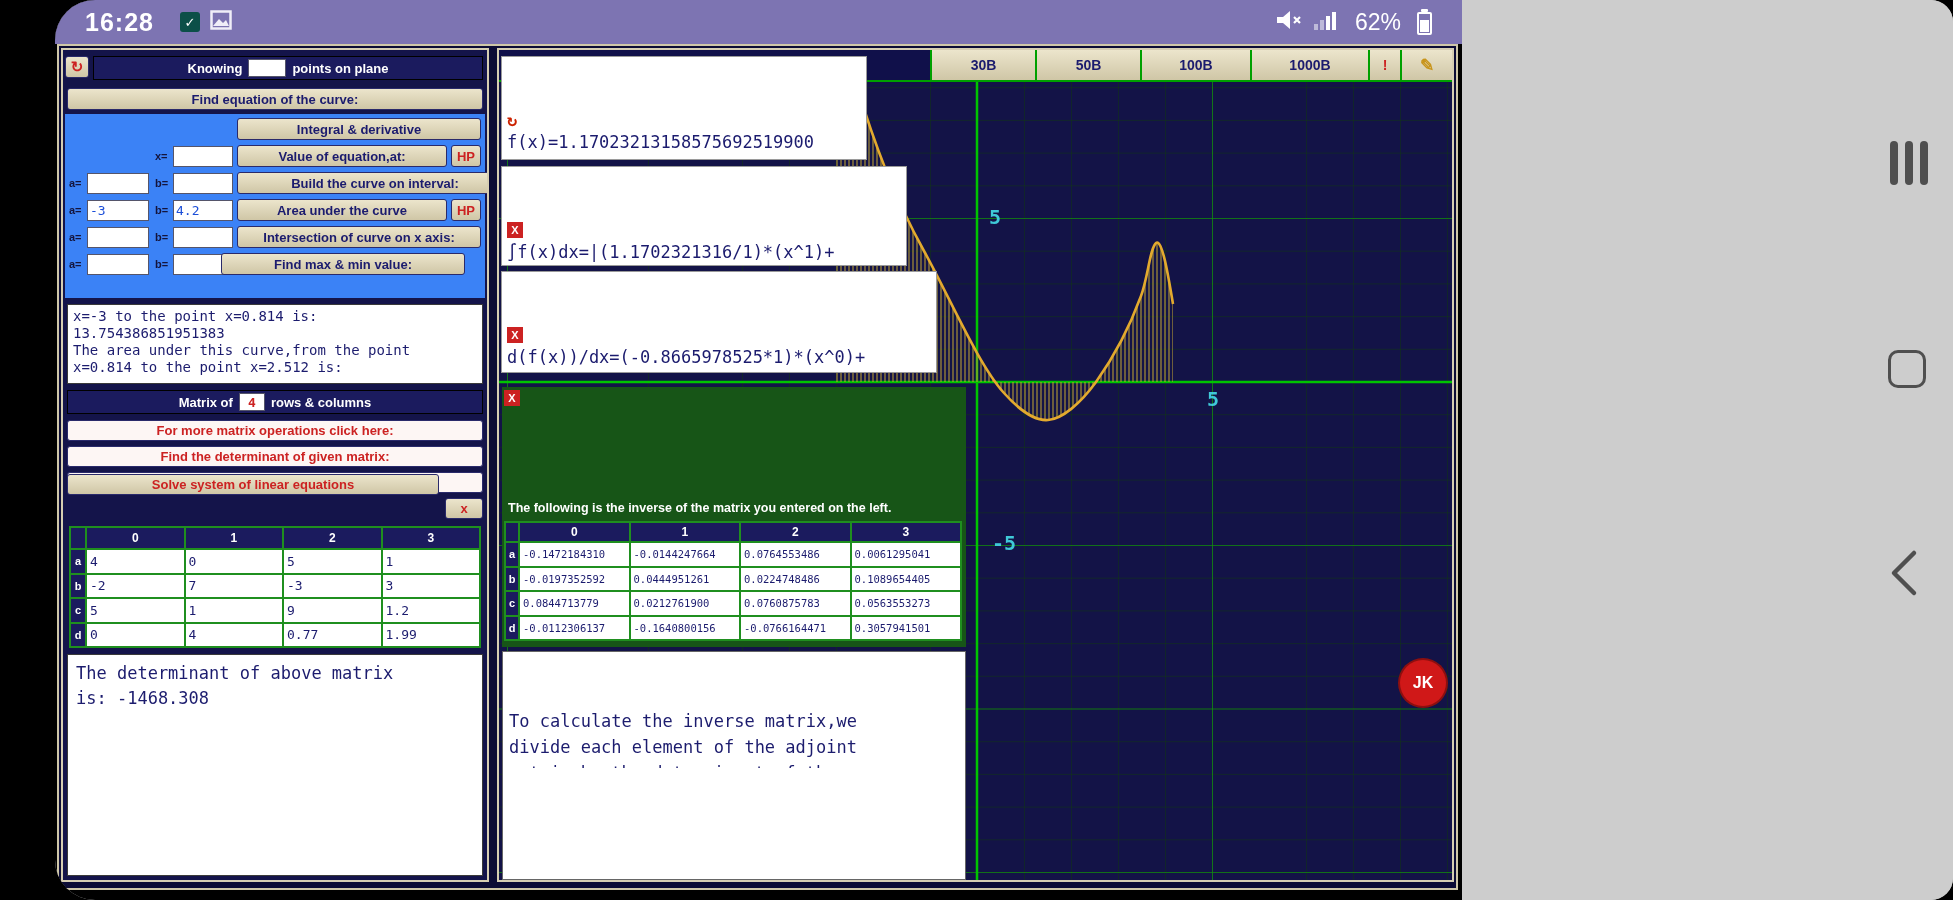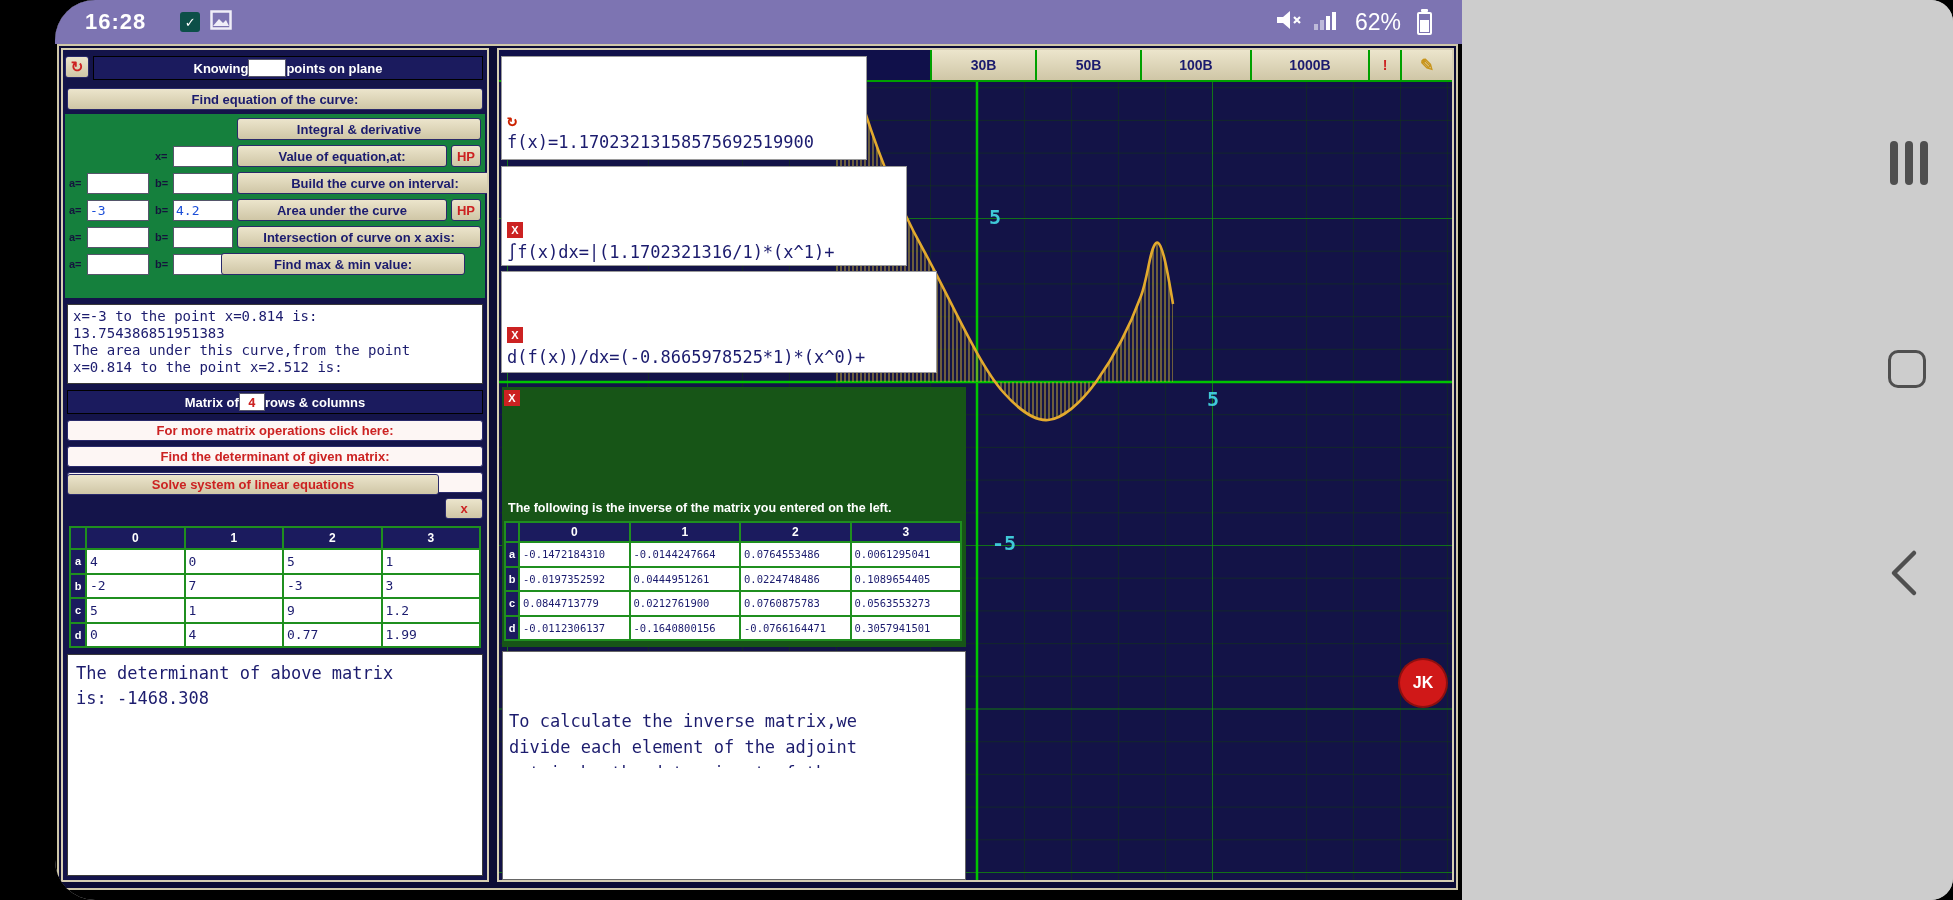--- a/index.html
+++ b/index.html
@@ -5,52 +5,52 @@
   *{margin:0;padding:0;box-sizing:border-box}
   html,body{width:1953px;height:900px;background:#000;overflow:hidden;
     font-family:"Liberation Sans",sans-serif}
   .stage{position:relative;width:1953px;height:900px;background:#000}
   .screen{position:absolute;left:55px;top:0;width:1898px;height:900px;
     background:#cdcdcd;border-radius:40px 22px 22px 40px;overflow:hidden}
   .app{position:absolute;left:0;top:0;width:1407px;height:900px;background:#000}
   
   .statusbar{position:absolute;left:0;top:0;width:1407px;height:44px;background:#7d74b2;
     display:flex;align-items:center;padding:0 30px;gap:10px;color:#fff}
-  .sb-time{font-size:22px;font-weight:600;letter-spacing:1px;margin-right:24px}
+  .sb-time{font-size:25px;font-weight:600;letter-spacing:1px;margin-right:16px}
   .sb-chk{width:20px;height:20px;background:#0c4f48;border-radius:3px;display:flex;
     align-items:center;justify-content:center;font-size:13px;color:#fff}
   .sb-spacer{flex:1}
   .sb-pct{font-size:23px;font-weight:500;margin-left:6px}
   .batt{position:relative;width:15px;height:26px;margin-left:6px}
   .batt .cap{position:absolute;left:4px;top:0;width:7px;height:3px;background:#fff;border-radius:1px}
   .batt .case{position:absolute;left:0;top:3px;width:15px;height:23px;border:2px solid #fff;border-radius:2px}
   .batt .fill{position:absolute;left:3px;bottom:3px;width:9px;height:12px;background:#fff}
   
   .content{position:absolute;left:2px;top:44px;width:1401px;height:846px;
     border:2px solid #cfc7a8;background:#0c0c35}
   .panel{position:absolute;border:2px solid #d6ceb2;background:#14144a;overflow:hidden}
   .btn{position:absolute;background:linear-gradient(#ece5cc,#cfc6a6);border:1px solid #2a2a6a;
     border-radius:3px;color:#1b1b6e;font-weight:bold;font-size:13px;display:flex;
     align-items:center;justify-content:center;cursor:pointer;font-family:"Liberation Sans",sans-serif}
   .btn.red{color:#cc2222}
   .btn.white{background:#fdf6f4;color:#cc2222}
   .navybar{position:absolute;background:#1b1b5e;border:1px solid #000;color:#fff;font-weight:bold;
-    font-size:13px;display:flex;align-items:center;justify-content:center;}
+    font-size:13px;display:flex;align-items:center;justify-content:center;gap:6px}
   .inp{position:absolute;background:#fff;border:1px solid #55556a;color:#1b4ed8;
     font:13px "DejaVu Sans Mono",monospace;padding:0 2px}
   .inp.small{height:18px;width:38px;position:static}
   .inp.red{color:#cc2222;font-weight:bold;text-align:center}
   .flabel{position:absolute;top:0;height:23px;line-height:23px;font-size:11px;
     font-weight:bold;color:#14143c}
   .orow{position:absolute;left:0;width:420px;height:23px}
   .orow .inp{top:1px;height:21px}
   .orow .btn{top:0;height:22px}
   .mono-out{position:absolute;background:#fff;border:1px solid #3a3a3a;color:#1c1c6e;
     font-family:"DejaVu Sans Mono",monospace;white-space:pre;overflow:hidden}
-  .orange{position:absolute;background:#15803d}
+  .orange{position:absolute;background:#3b82f6}
   
   .mtable{position:absolute;display:grid;background:#1f8f1f;gap:2px;border:2px solid #1f8f1f}
   .mhead{background:#1b1b5e;color:#fff;font-weight:bold;font-size:12px;display:flex;
     align-items:center;justify-content:center}
   .mlabel{background:#1b1b5e;color:#fff;font-weight:bold;font-size:11px;display:flex;
     align-items:center;justify-content:center}
   .mcell{background:#fff;color:#1b1b6e;font:13px "DejaVu Sans Mono",monospace;
     display:flex;align-items:center;padding:0 3px;overflow:hidden}
   .mcell.tiny{font-size:10.5px}
   

